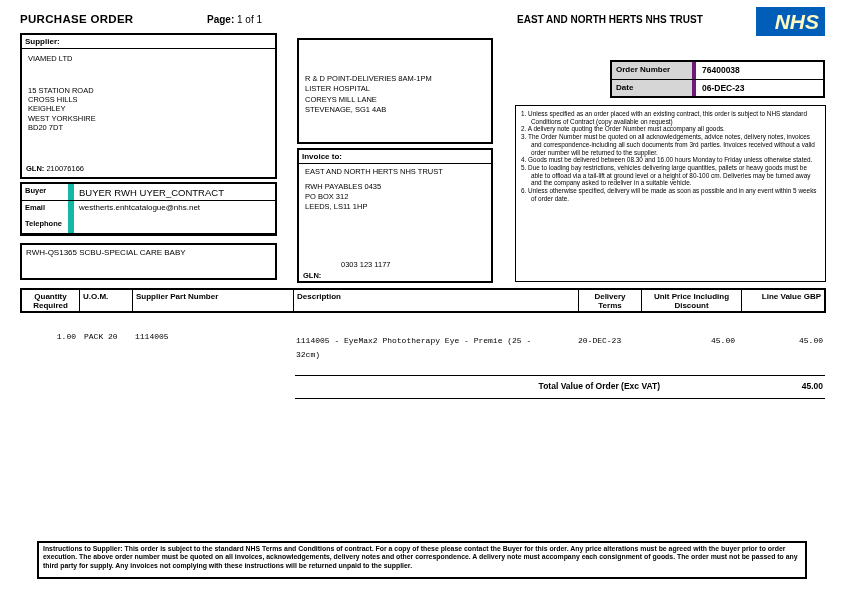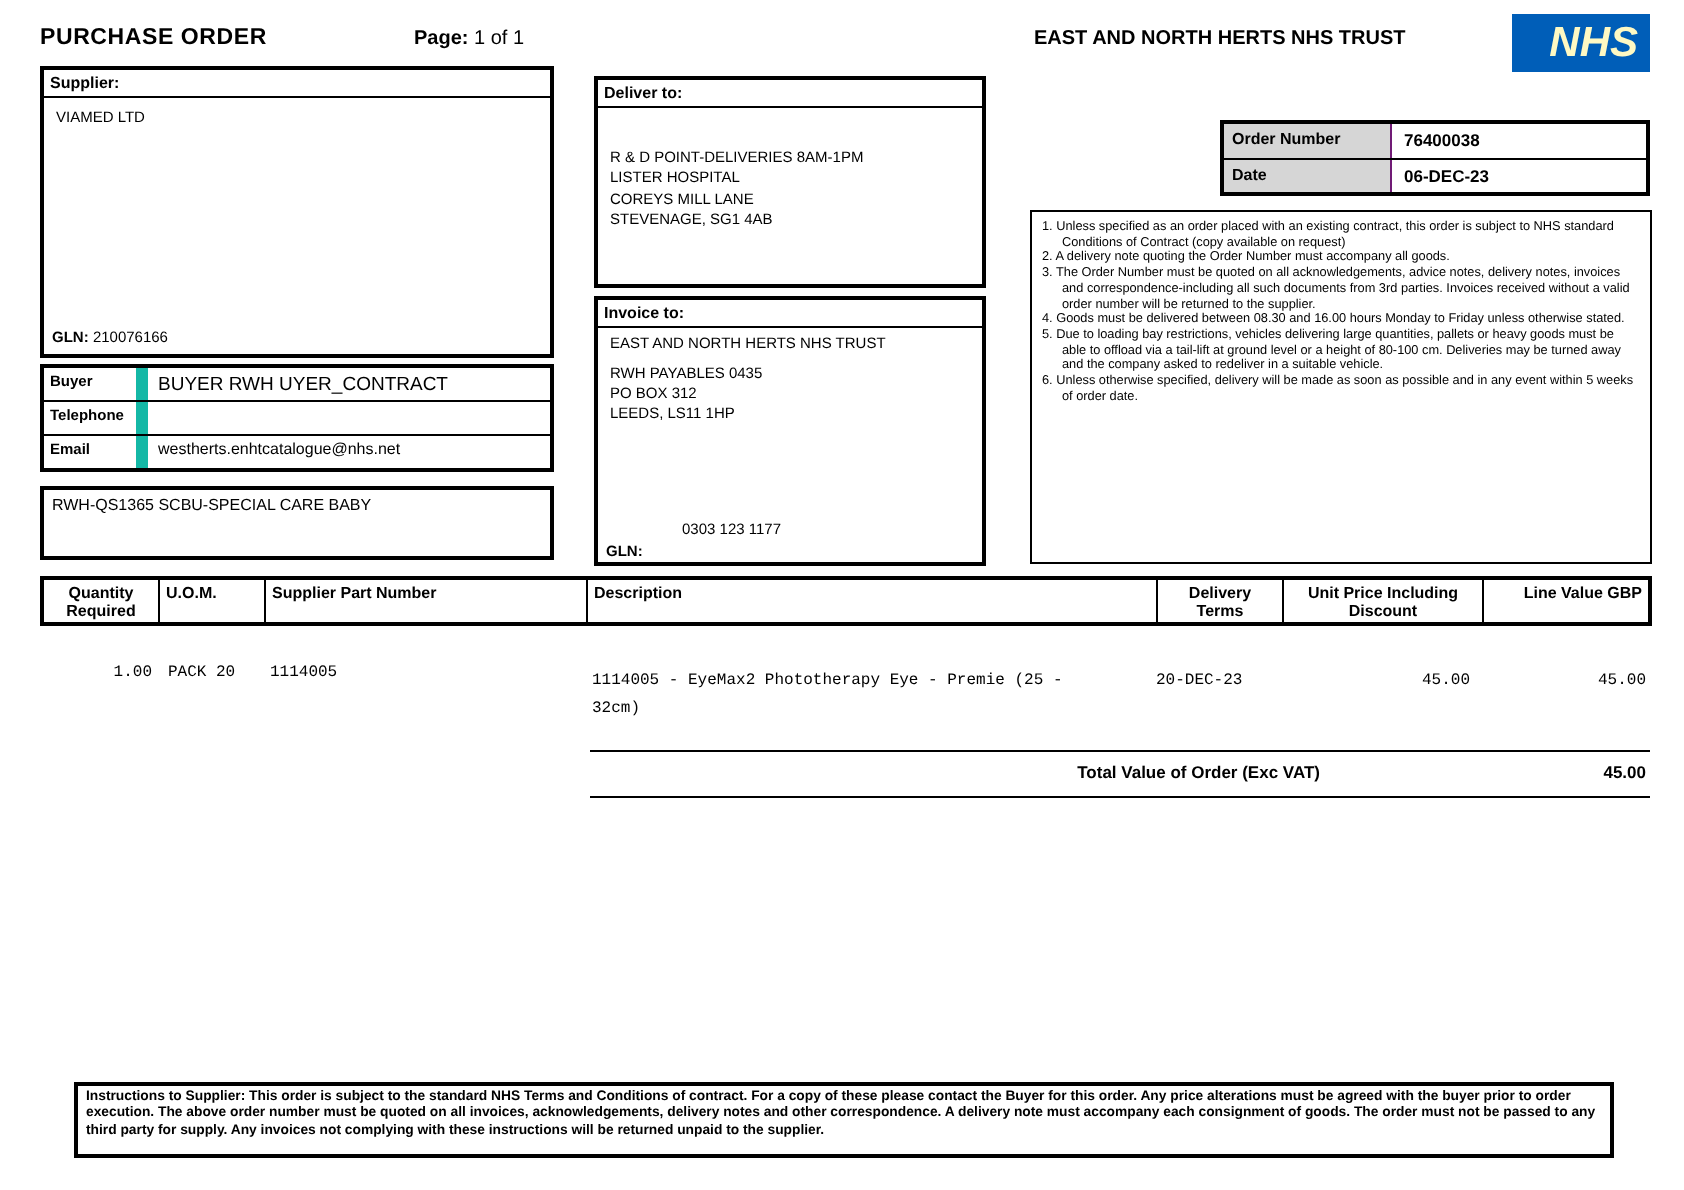--- a/index.html
+++ b/index.html
@@ -46,21 +46,21 @@
   .invoice { left:297px; top:148px; width:196px; height:135px; }
   .inv-name  { position:absolute; left:6px; top:17px; font-size:7.5px; }
   .inv-lines { position:absolute; left:6px; top:32px; font-size:7.5px; line-height:10px; }
   .inv-phone { position:absolute; left:6px; top:110px; font-size:7.5px;padding-left:36px; }
   .inv-gln   { position:absolute; left:4px; top:121px; font-size:7.5px; font-weight:bold; }
 
   
   .order-info { left:610px; top:60px; width:215px; height:38px; display:flex; flex-direction:column; }
   .orow { flex:1; display:flex; border-bottom:1px solid #000; min-height:0; }
   .orow.last { border-bottom:none; }
-  .olabel { width:84px; background:#d6d6d6; border-right:1px solid #701a75; font-weight:bold; font-size:8px; padding:3px 4px; }
+  .olabel { width:84px; background:#d6d6d6; border-right:4px solid #701a75; font-weight:bold; font-size:8px; padding:3px 4px; }
   .oval { flex:1; font-weight:bold; font-size:8.5px; padding:3px 6px; }
 
   
   .terms { left:515px; top:105px; width:311px; height:177px; border-width:1px; padding:4px 5px; font-size:6.4px; line-height:7.7px; }
   .term { padding-left:10px; text-indent:-10px; }
 
   
   .items-header { position:absolute; left:20px; top:288px; width:806px; height:25px; border:2px solid #000; display:flex; background:#fff; }
   .hc { border-right:1px solid #000; font-weight:bold; font-size:8px; padding:2px 3px; line-height:9px; overflow:hidden; }
   .hc:last-child { border-right:none; }
@@ -104,47 +104,53 @@
     <span>1 of 1</span>
   </div>
   <div class="hdr-trust">EAST AND NORTH HERTS NHS TRUST</div>
   <div class="nhs-logo">
     <span>NHS</span>
   </div>
 
   <div class="box supplier">
     <div class="strip">Supplier:</div>
     <div class="sup-name">VIAMED LTD</div>
+    <div class="sup-addr">
+      <div>15 STATION ROAD</div>
+      <div>CROSS HILLS</div>
+      <div>KEIGHLEY</div>
+      <div>WEST YORKSHIRE</div>
+      <div>BD20 7DT</div>
+    </div>
     <div class="sup-gln">
       <span class="b">GLN:</span>
       <span>210076166</span>
     </div>
   </div>
 
   <div class="box buyer-table">
     <div class="brow">
       <div class="blabel">Buyer</div>
       <div class="bval big">BUYER RWH UYER_CONTRACT</div>
     </div>
+    <div class="brow last">
+      <div class="blabel">Email</div>
+      <div class="bval">westherts.enhtcatalogue@nhs.net</div>
+    </div>
     <div class="brow">
       <div class="blabel">Telephone</div>
       <div class="bval"></div>
     </div>
-    <div class="brow last">
-      <div class="blabel">Email</div>
-      <div class="bval">westherts.enhtcatalogue@nhs.net</div>
-    </div>
   </div>
 
   <div class="box ward">
     <span>RWH-QS1365 SCBU-SPECIAL CARE BABY</span>
   </div>
 
   <div class="box deliver">
-    <div class="strip">Deliver to:</div>
     <div class="dlv-lines">
       <div>R &amp; D POINT-DELIVERIES 8AM-1PM</div>
       <div>LISTER HOSPITAL</div>
       <div>COREYS MILL LANE</div>
       <div>STEVENAGE, SG1 4AB</div>
     </div>
   </div>
 
   <div class="box invoice">
     <div class="strip">Invoice to:</div>

